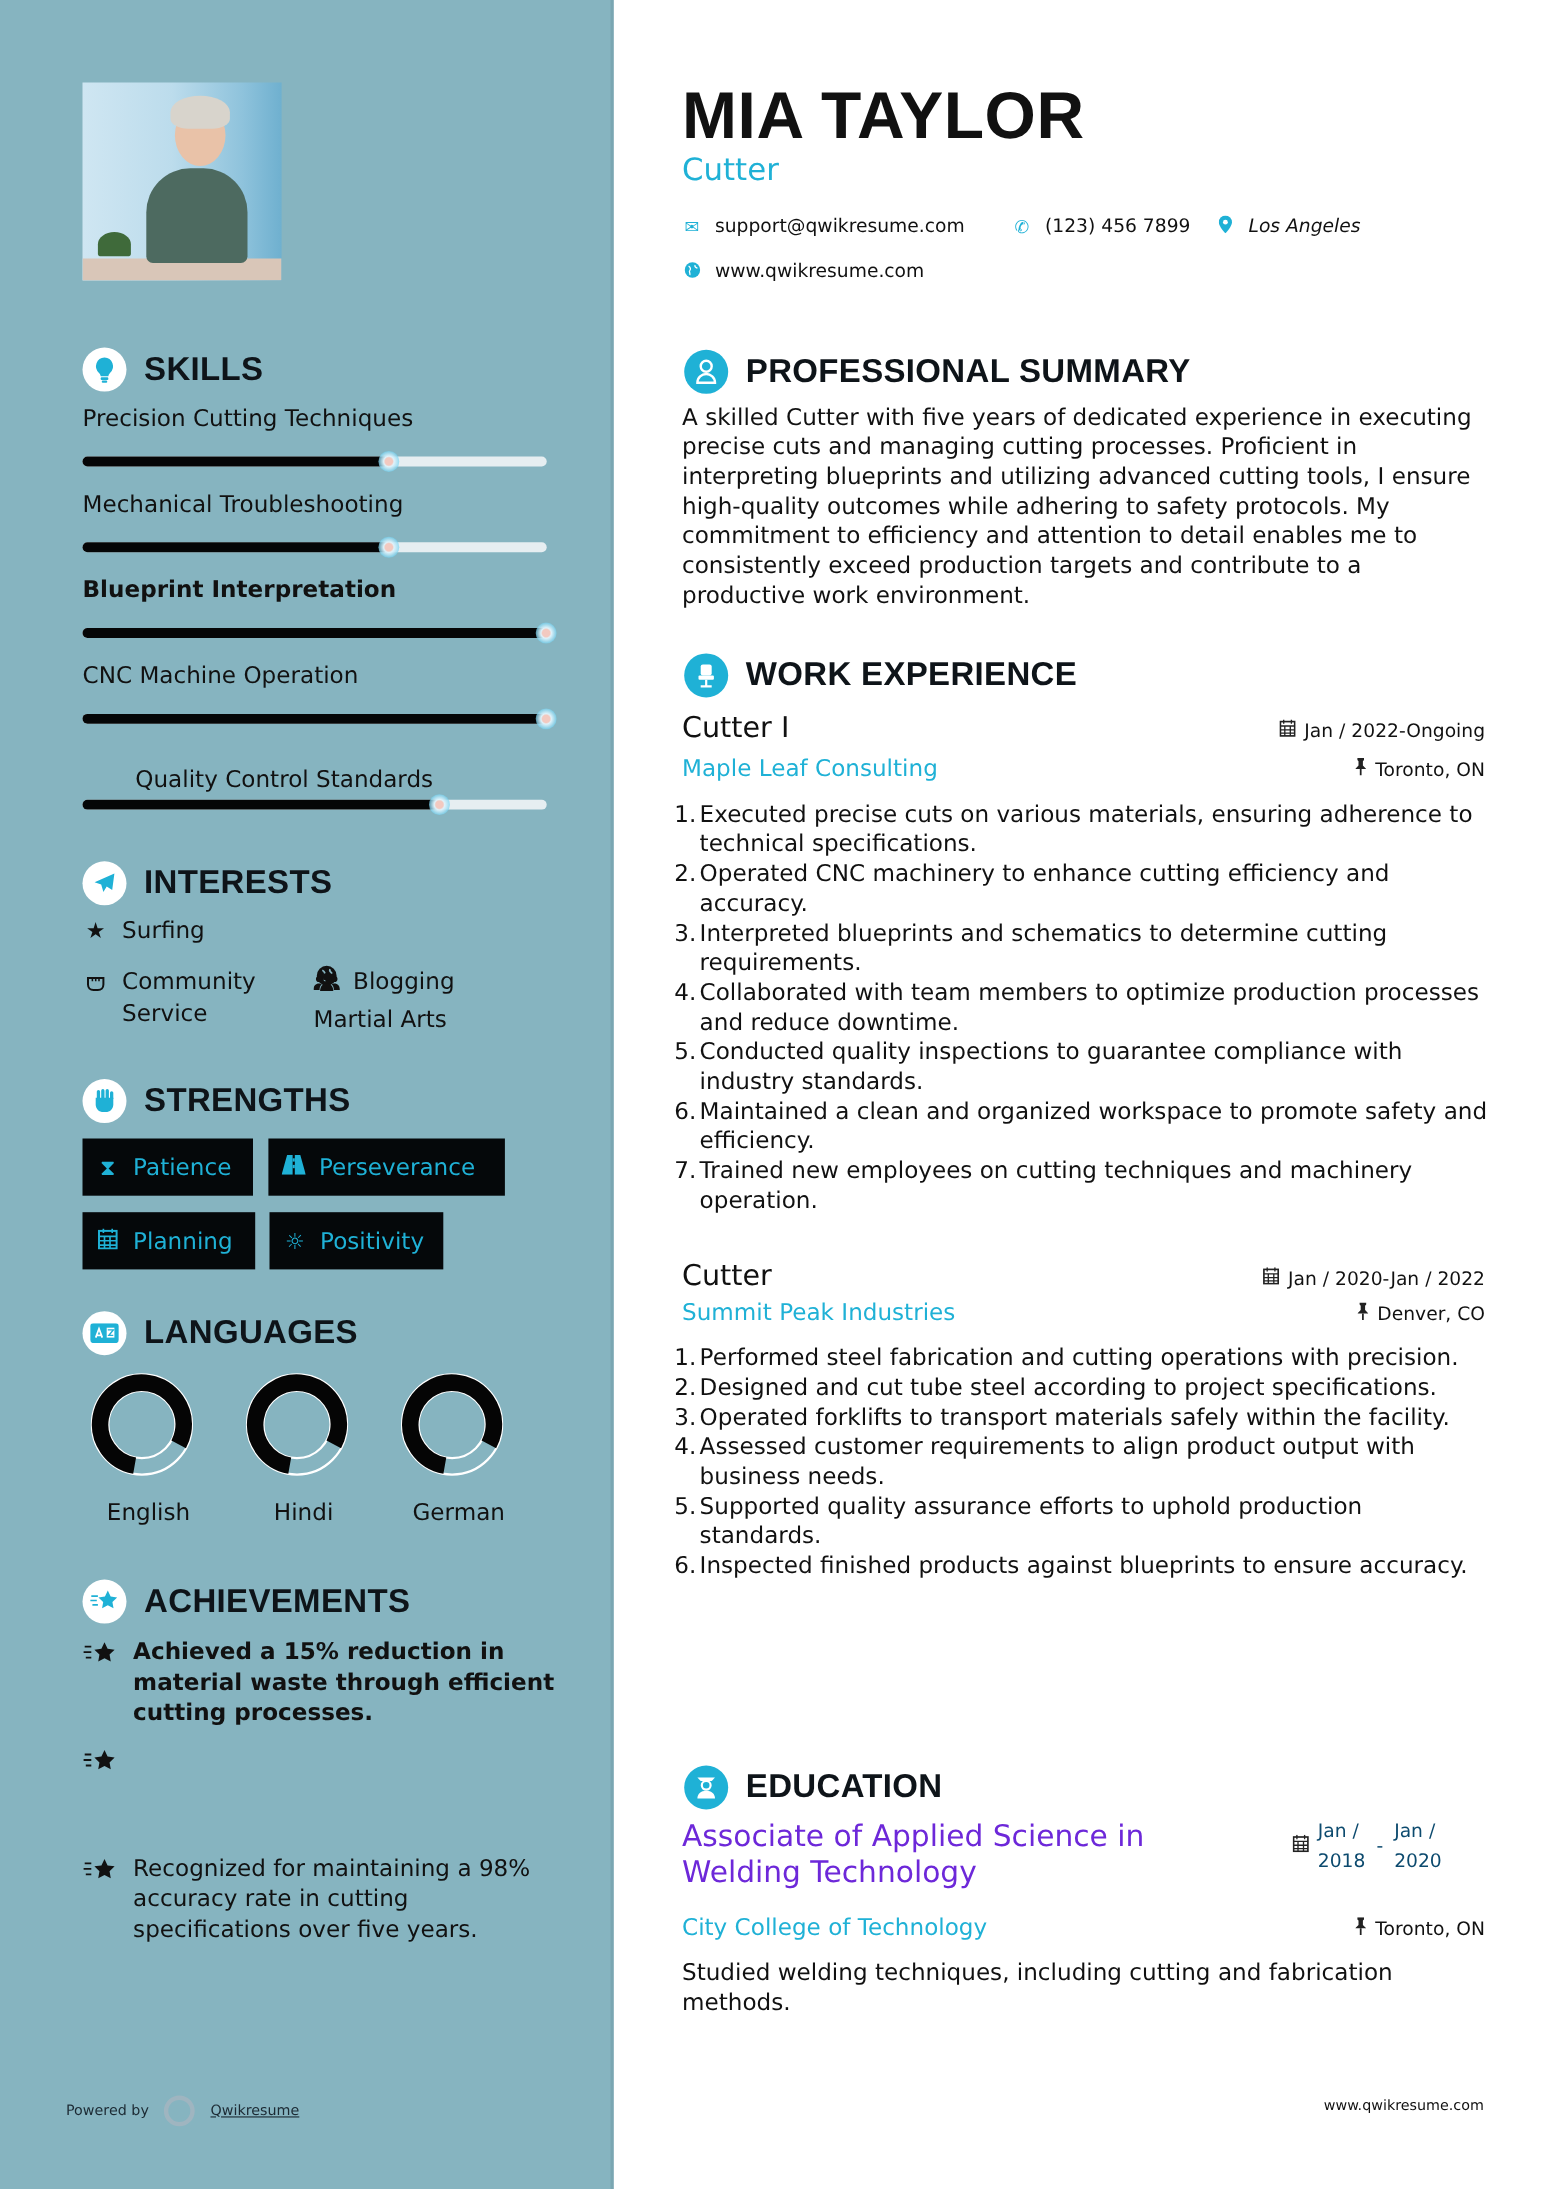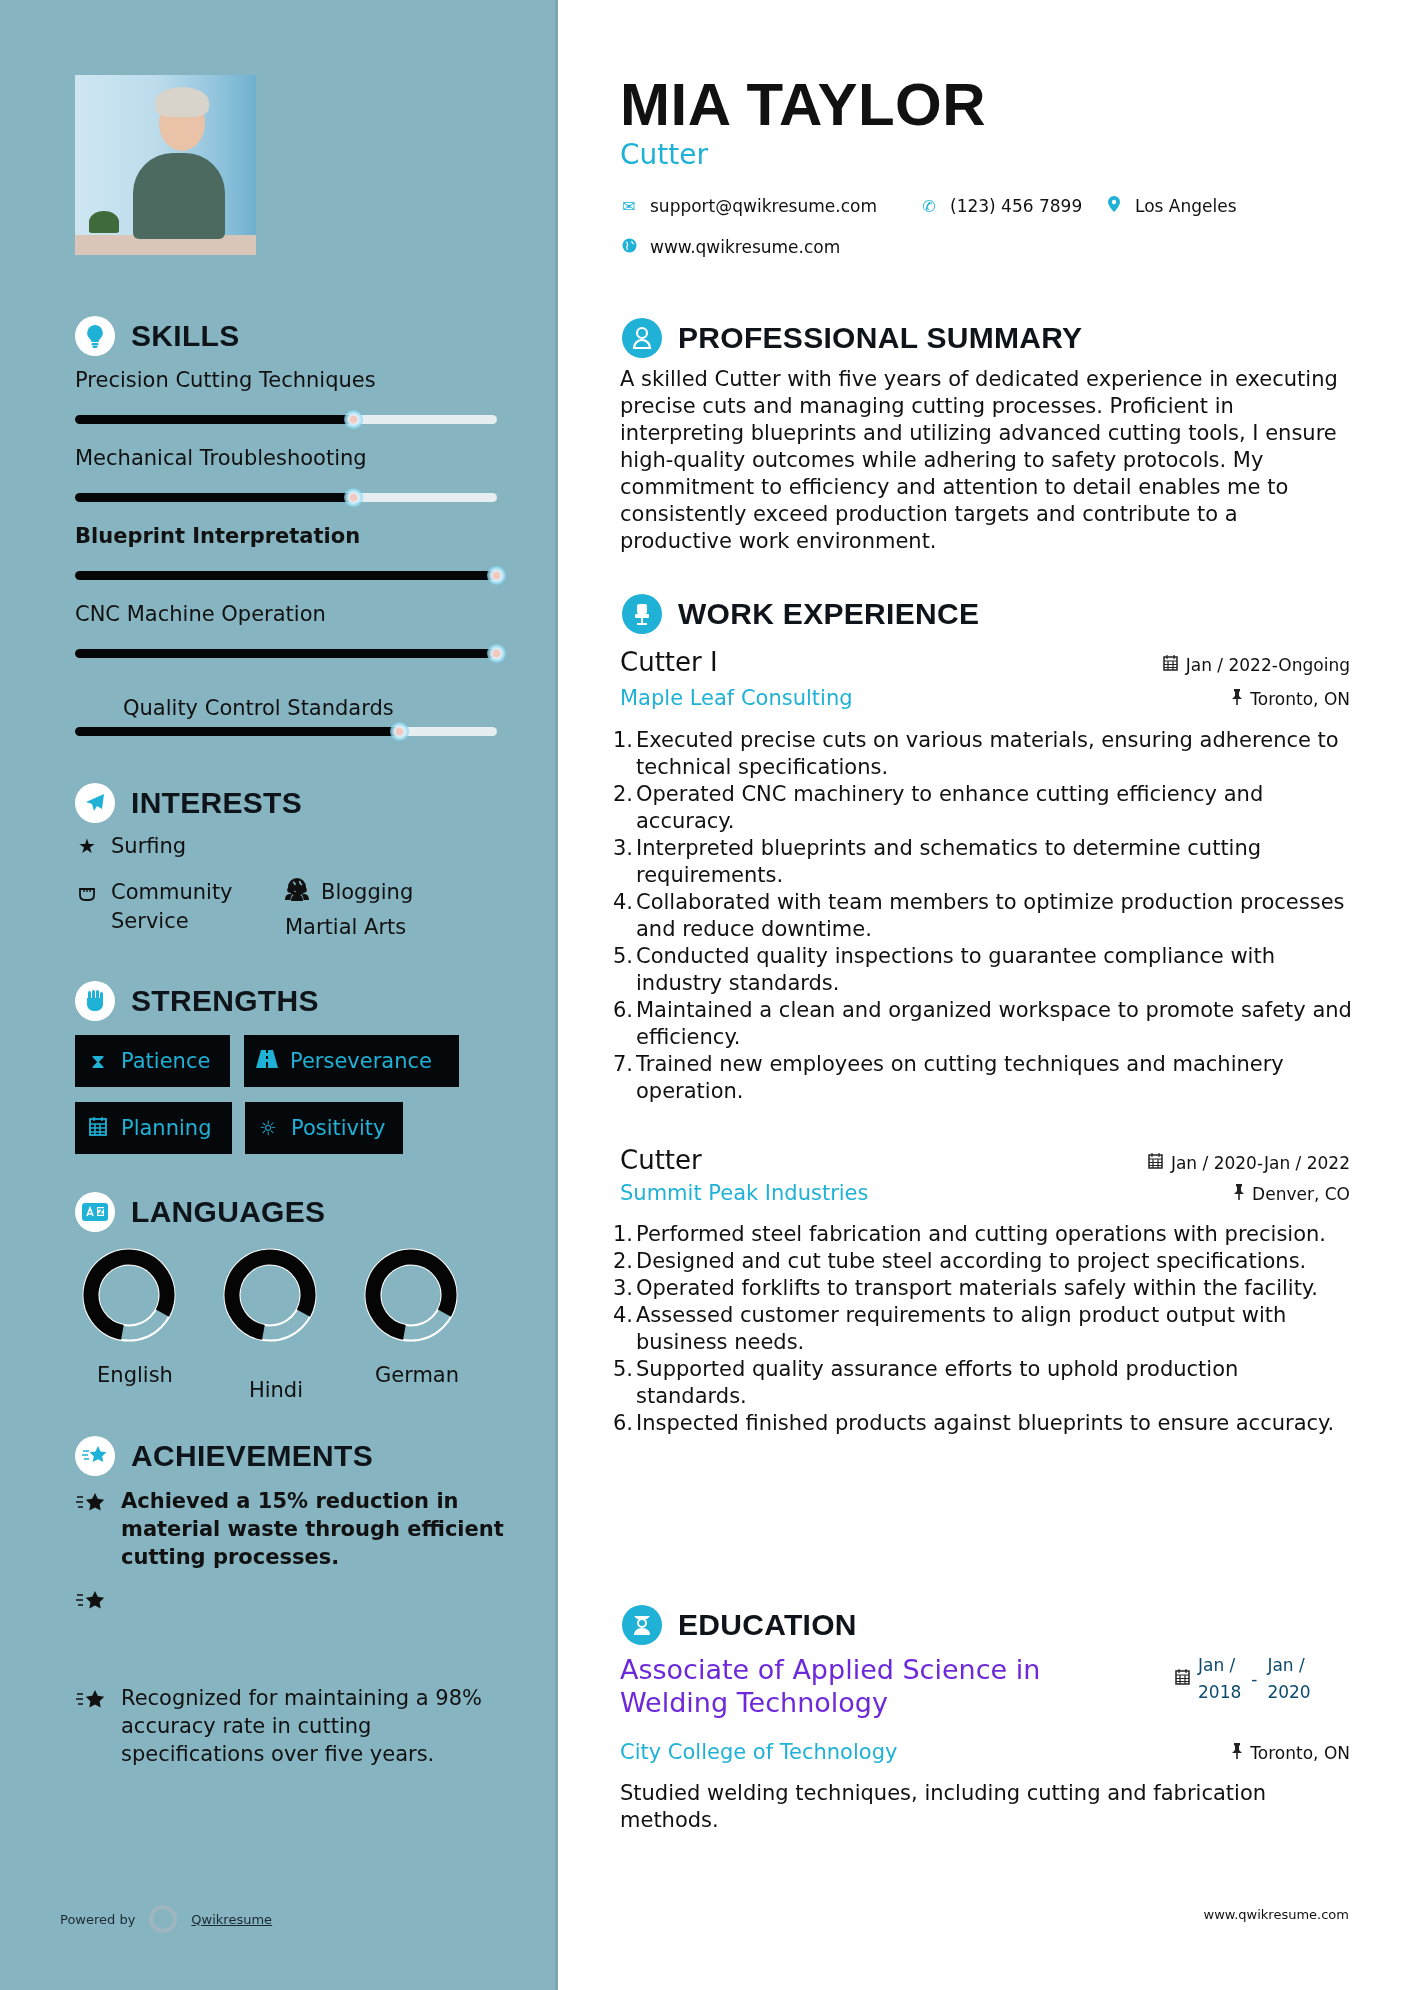--- a/index.html
+++ b/index.html
@@ -213,21 +213,21 @@
 </div>
 <div class="lang-label" style="left:65px;top:1363px;">English</div>
 
 <div class="donut-wrap" style="left:223px;top:1248px;">
   <svg width="94" height="94" viewBox="0 0 94 94">
     <circle cx="47" cy="47" r="38" fill="none" stroke="#ffffff" stroke-width="17"></circle>
     <circle cx="47" cy="47" r="38" fill="none" stroke="#86b4c0" stroke-width="13"></circle>
     <circle cx="47" cy="47" r="38" fill="none" stroke="#050505" stroke-width="15" stroke-dasharray="191 48" transform="rotate(100 47 47)"></circle>
   </svg>
 </div>
-<div class="lang-label" style="left:206px;top:1363px;margin-top:15px;">Hindi</div>
+<div class="lang-label" style="left:206px;top:1363px;">Hindi</div>
 
 <div class="donut-wrap" style="left:364px;top:1248px;">
   <svg width="94" height="94" viewBox="0 0 94 94">
     <circle cx="47" cy="47" r="38" fill="none" stroke="#ffffff" stroke-width="17"></circle>
     <circle cx="47" cy="47" r="38" fill="none" stroke="#86b4c0" stroke-width="13"></circle>
     <circle cx="47" cy="47" r="38" fill="none" stroke="#050505" stroke-width="15" stroke-dasharray="191 48" transform="rotate(100 47 47)"></circle>
   </svg>
 </div>
 <div class="lang-label" style="left:347px;top:1363px;">German</div>
 
@@ -278,21 +278,21 @@
 <div class="job-title">Cutter</div>
 
 <div class="contact" style="left:620px;top:196px;">
   <span class="ic">✉</span>
   <span>support@qwikresume.com</span>
 </div>
 <div class="contact" style="left:920px;top:196px;">
   <span class="ic">✆</span>
   <span>(123) 456 7899</span>
 </div>
-<div class="contact" style="left:1105px;top:196px;">
+<div class="contact" style="left:1105px;top:196px;font-style:italic;">
   <span class="ic">
     <svg width="12" height="16" viewBox="0 0 12 16">
         <path d="M6 0a6 6 0 0 0-6 6c0 4 6 10 6 10s6-6 6-10a6 6 0 0 0-6-6z" fill="#1fb1d6"></path>
         <circle cx="6" cy="6" r="2.2" fill="#fff"></circle>
       </svg>
   </span>
   <span>Los Angeles</span>
 </div>
 <div class="contact" style="left:620px;top:237px;">
   <span class="ic">

